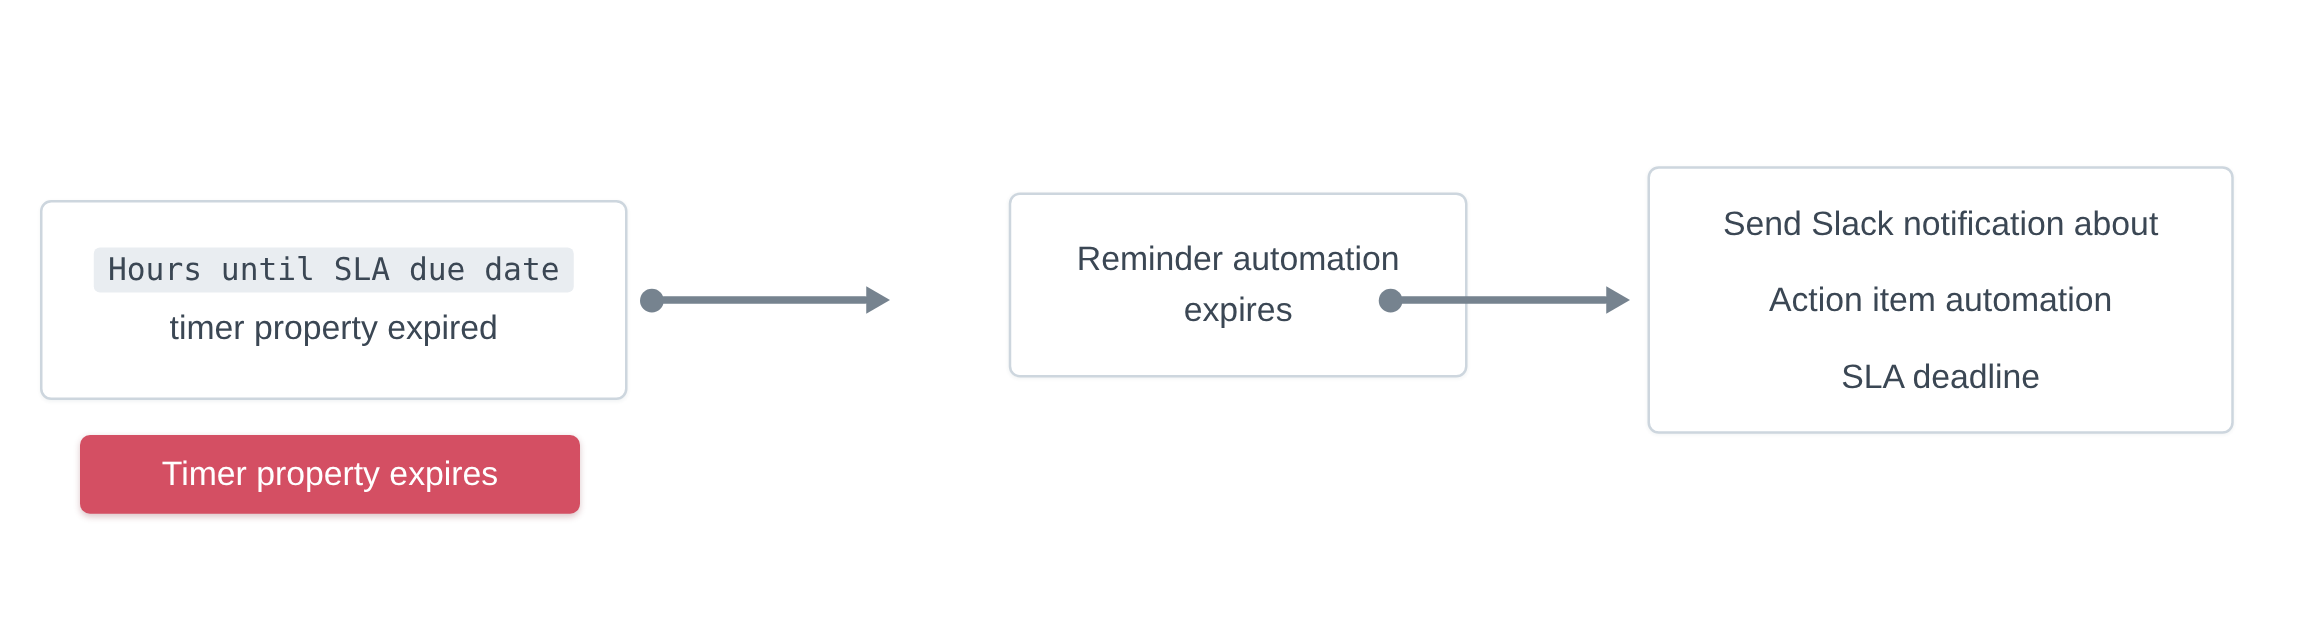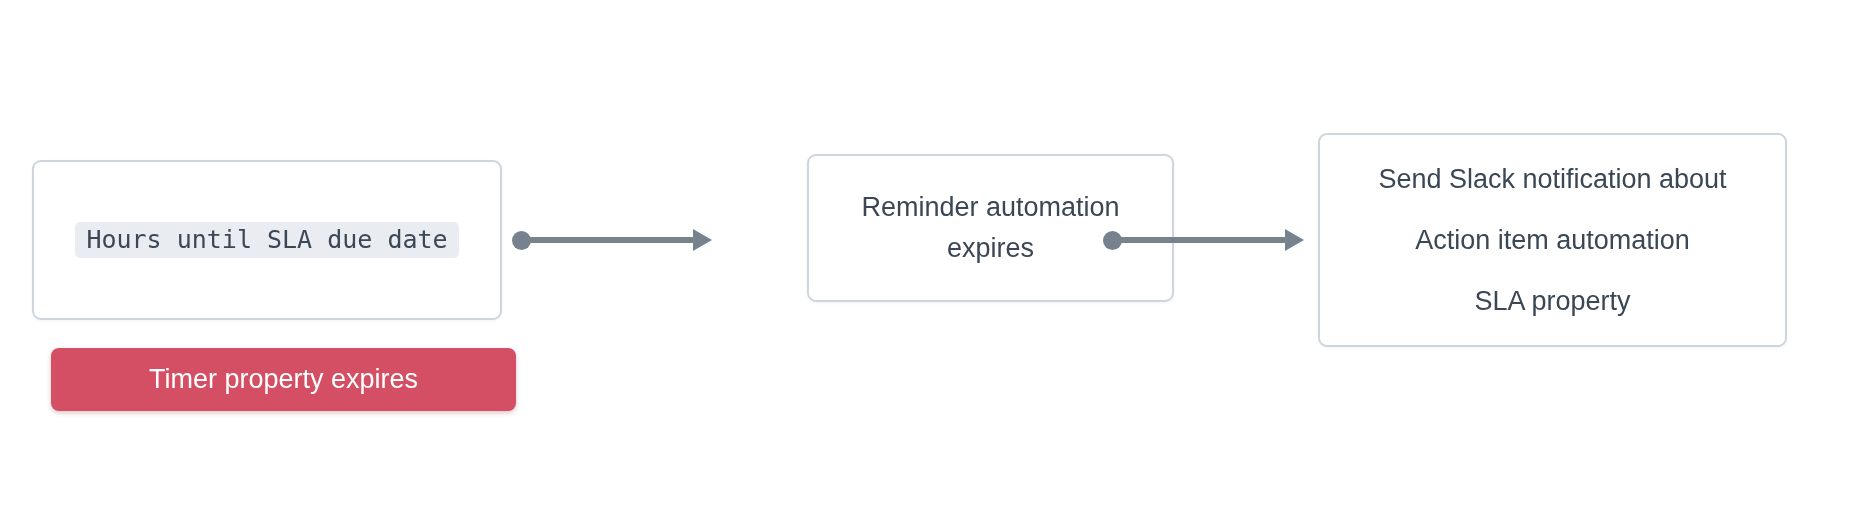--- a/index.html
+++ b/index.html
@@ -48,23 +48,23 @@
     line-height: 30px;
     color: var(--node-text);
     background: var(--code-bg);
     border-radius: 5px;
     padding: 3px 11px;
     white-space: nowrap;
   }
   .node-line { white-space: nowrap; }
   .badge {
     position: absolute;
-    left: 51px;
+    left: 64px;
     top: 348px;
-    width: 465px;
+    width: 400px;
     height: 63px;
     background: var(--badge-bg);
     color: var(--badge-text);
     border-radius: 8px;
     box-shadow: 0 2px 5px rgba(120, 30, 45, 0.25);
     display: flex;
     align-items: center;
     justify-content: center;
     font-size: 27px;
     font-weight: 500;
@@ -102,20 +102,21 @@
     flex: 0 0 auto;
   }
 </style>
 </head>
 <body>
 
 <div class="canvas">
 
   <div class="node node-trigger">
     <span class="code-chip">Hours until SLA due date</span>
+    <span class="node-line">timer property expired</span>
   </div>
 
   <div class="badge">
     <span>Timer property expires</span>
   </div>
 
   <div class="connector connector-1">
     <span class="dot"></span>
     <span class="line"></span>
     <span class="arrowhead"></span>
@@ -128,16 +129,16 @@
 
   <div class="connector connector-2">
     <span class="dot"></span>
     <span class="line"></span>
     <span class="arrowhead"></span>
   </div>
 
   <div class="node node-action">
     <span class="node-line">Send Slack notification about</span>
     <span class="node-line">Action item automation</span>
-    <span class="node-line">SLA property</span>
+    <span class="node-line">SLA deadline</span>
   </div>
 
 </div>
 
 </body></html>

